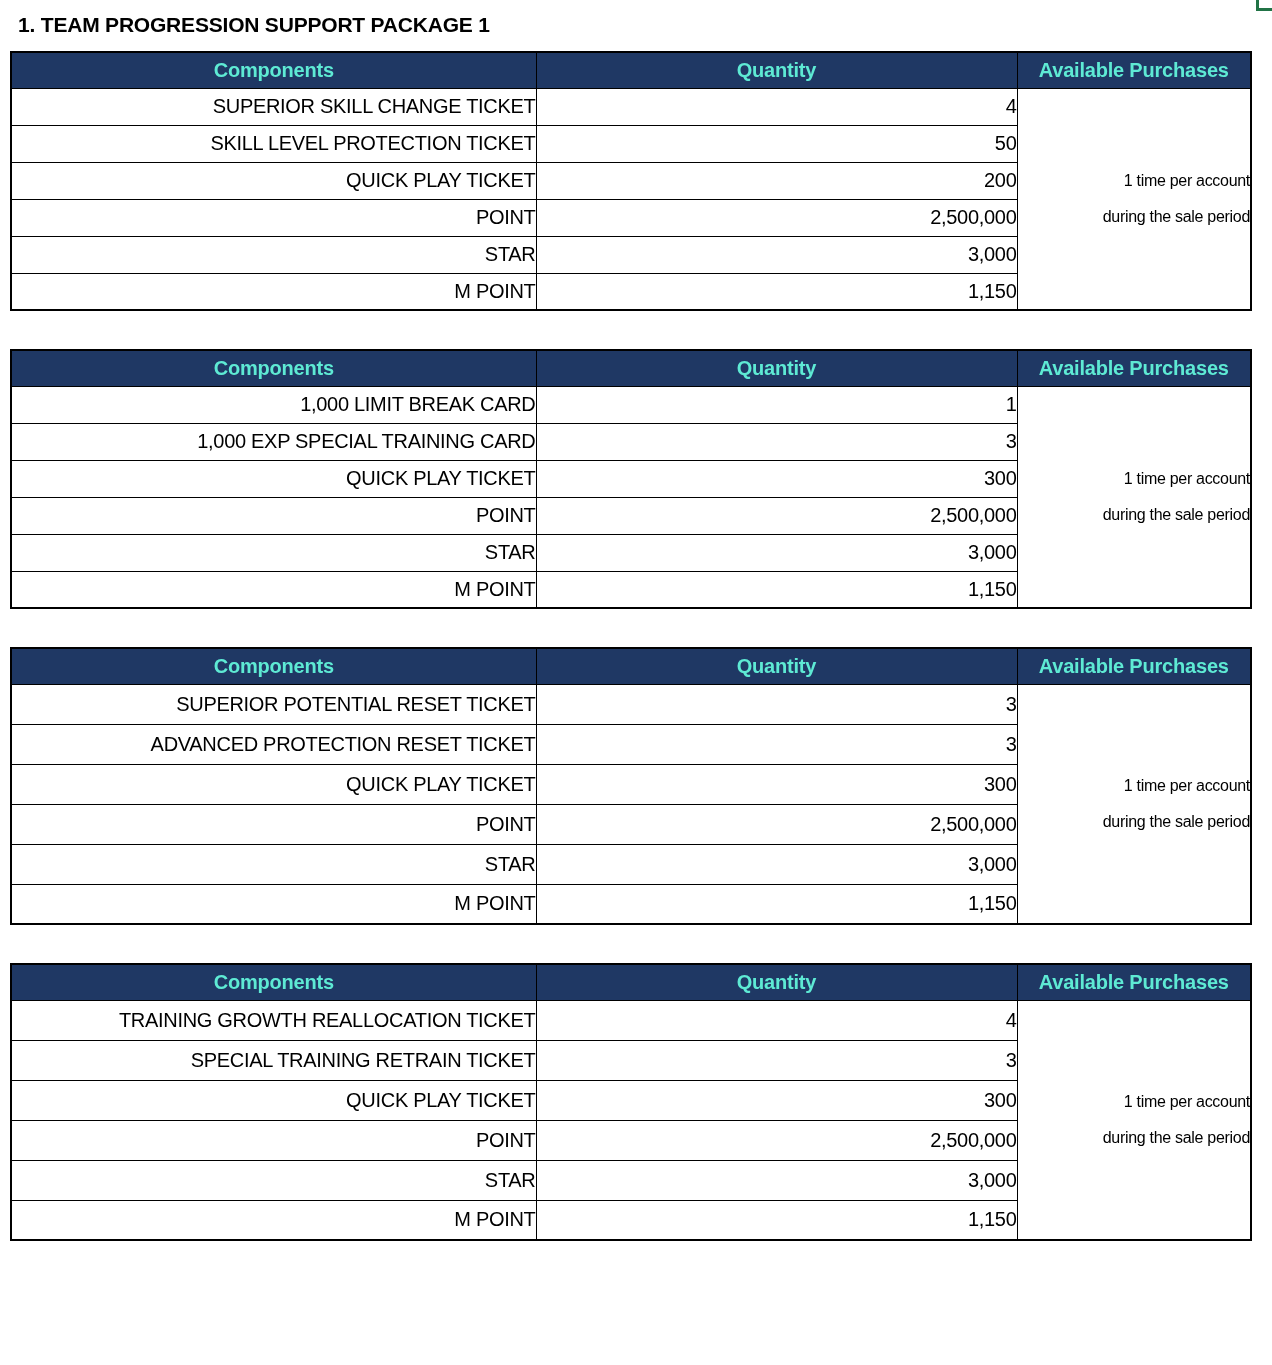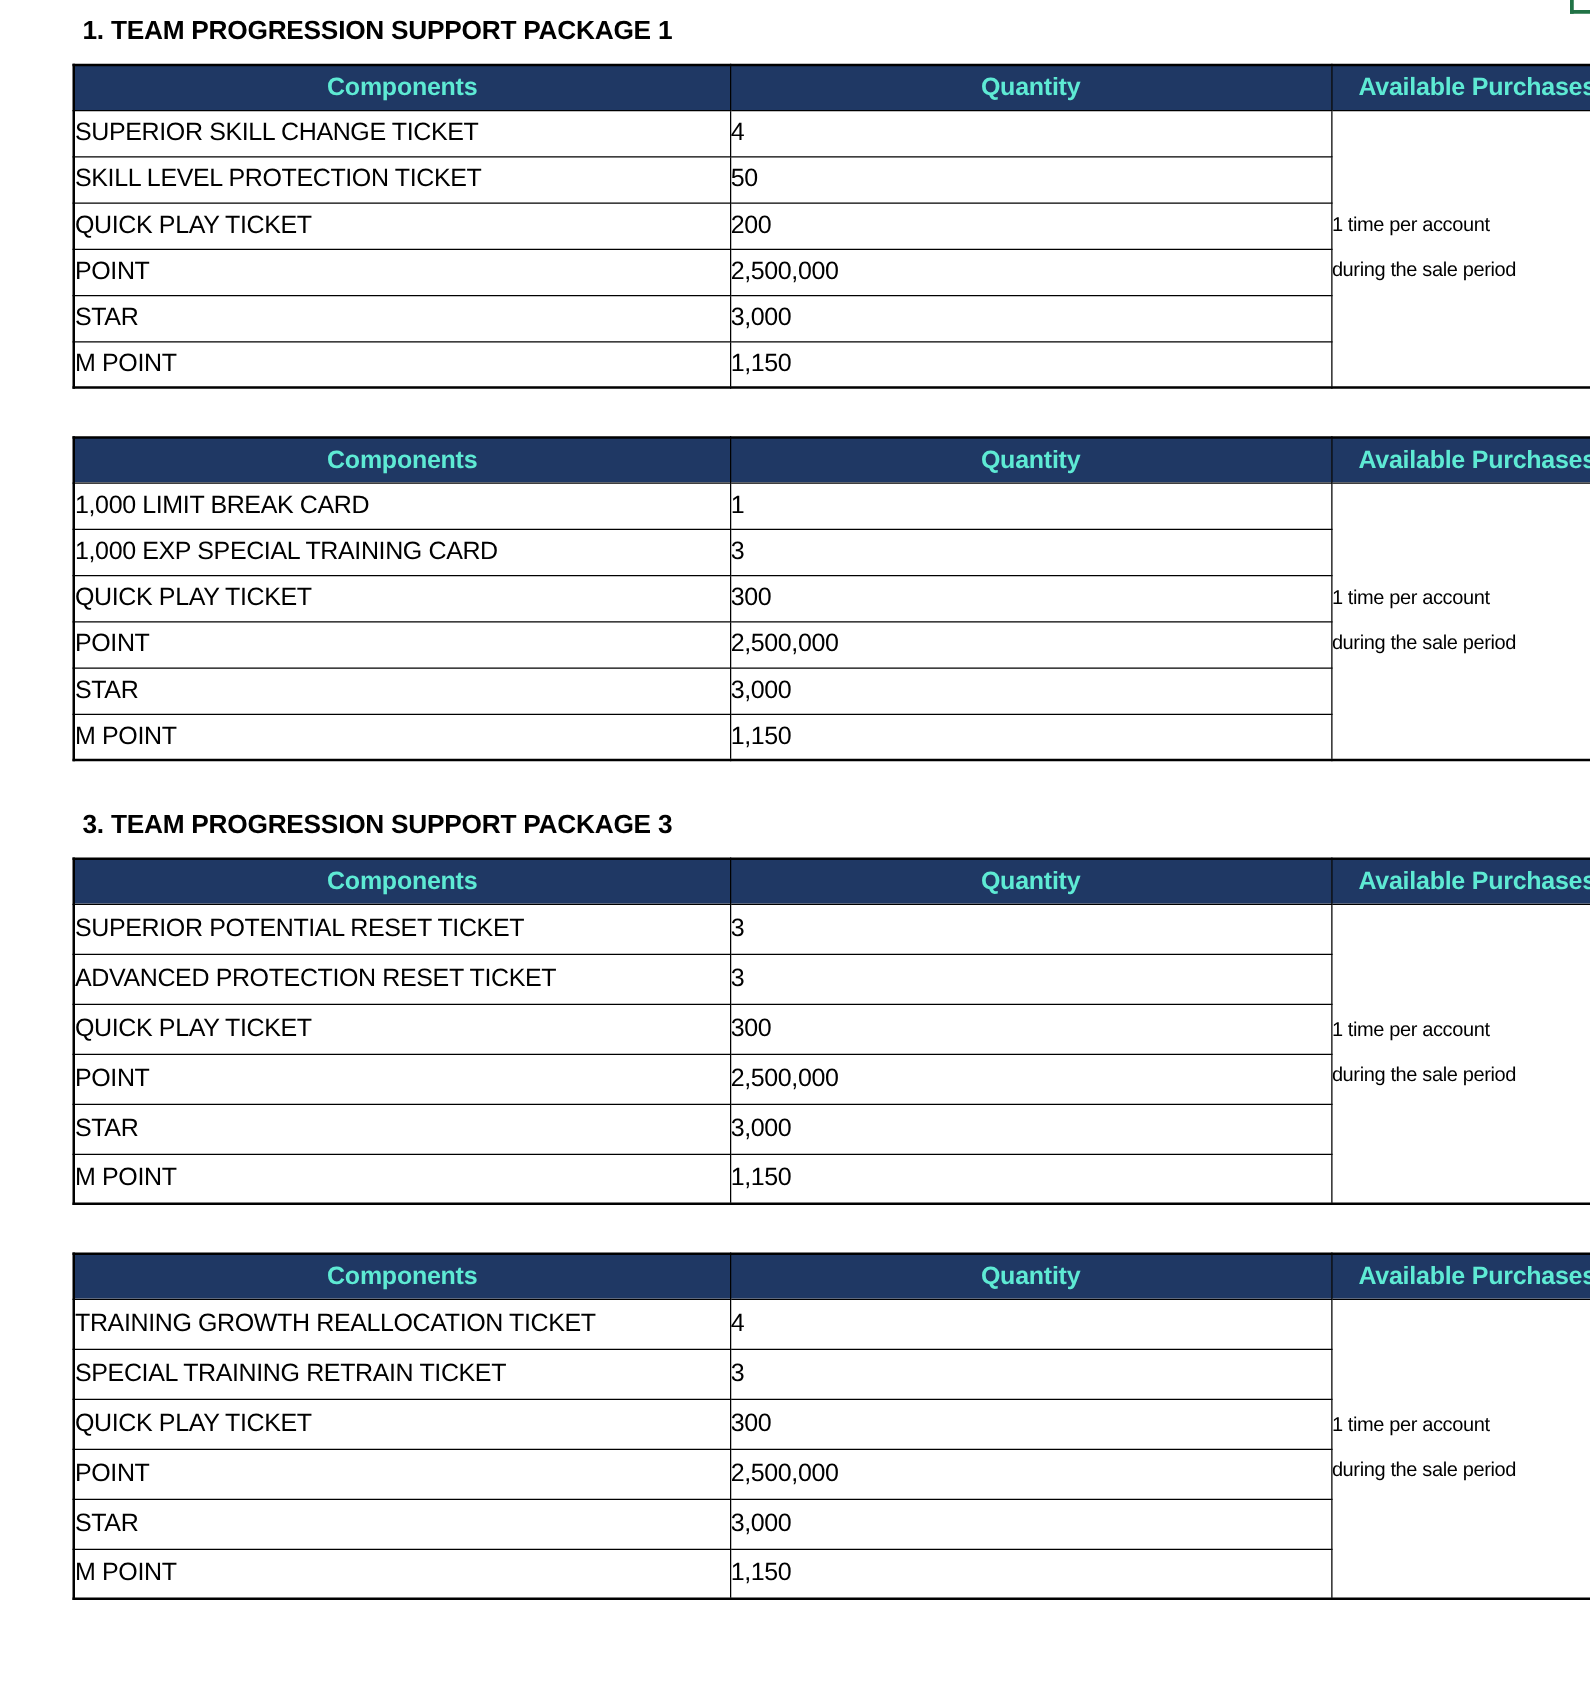--- a/index.html
+++ b/index.html
@@ -5,21 +5,21 @@
   * { margin: 0; padding: 0; box-sizing: border-box; }
   html, body { background: #ffffff; }
   body {
     width: 1272px;
     height: 1365px;
     position: relative;
     font-family: "Liberation Sans", "DejaVu Sans", sans-serif;
     color: #000000;
     overflow: hidden;
   }
-  .content { padding: 12px 0 0 10px; margin-left: 48px; }
+  .content { padding: 12px 0 0 10px; }
 
   .pkg { width: 1240px; }
   .pkg + .pkg { margin-top: 38px; }
 
   .pkg-title {
     font-size: 21px;
     font-weight: bold;
     color: #000000;
     letter-spacing: -0.2px;
     margin-left: 8px;
@@ -45,21 +45,21 @@
     font-size: 20px;
     height: 36px;
     text-align: center;
     vertical-align: middle;
     border: 1px solid #000000;
     letter-spacing: -0.2px;
   }
   .pkg-table td {
     border: 1px solid #000000;
     height: 37px;
-    text-align: left;
+    text-align: right;
     vertical-align: middle;
     font-size: 20px;
     letter-spacing: -0.3px;
     background: #ffffff;
   }
   
   .pkg:nth-of-type(3) td, .pkg:nth-of-type(4) td { height: 40px; }
 
   td.avail div { line-height: 36px; font-size: 16px; }
 
@@ -179,21 +179,20 @@
 
   <tr>
     <td class="comp">M POINT</td>
     <td class="qty">1,150</td>
   </tr>
 </tbody>
     </table>
   </section>
 
   <section class="pkg">
-    <h2 class="pkg-title">3. TEAM PROGRESSION SUPPORT PACKAGE 3</h2>
     <table class="pkg-table">
       <colgroup>
         <col class="c-comp">
           <col class="c-qty">
           <col class="c-avail">
       </colgroup>
       <thead>
         <tr>
           <th>Components</th>
           <th>Quantity</th>

